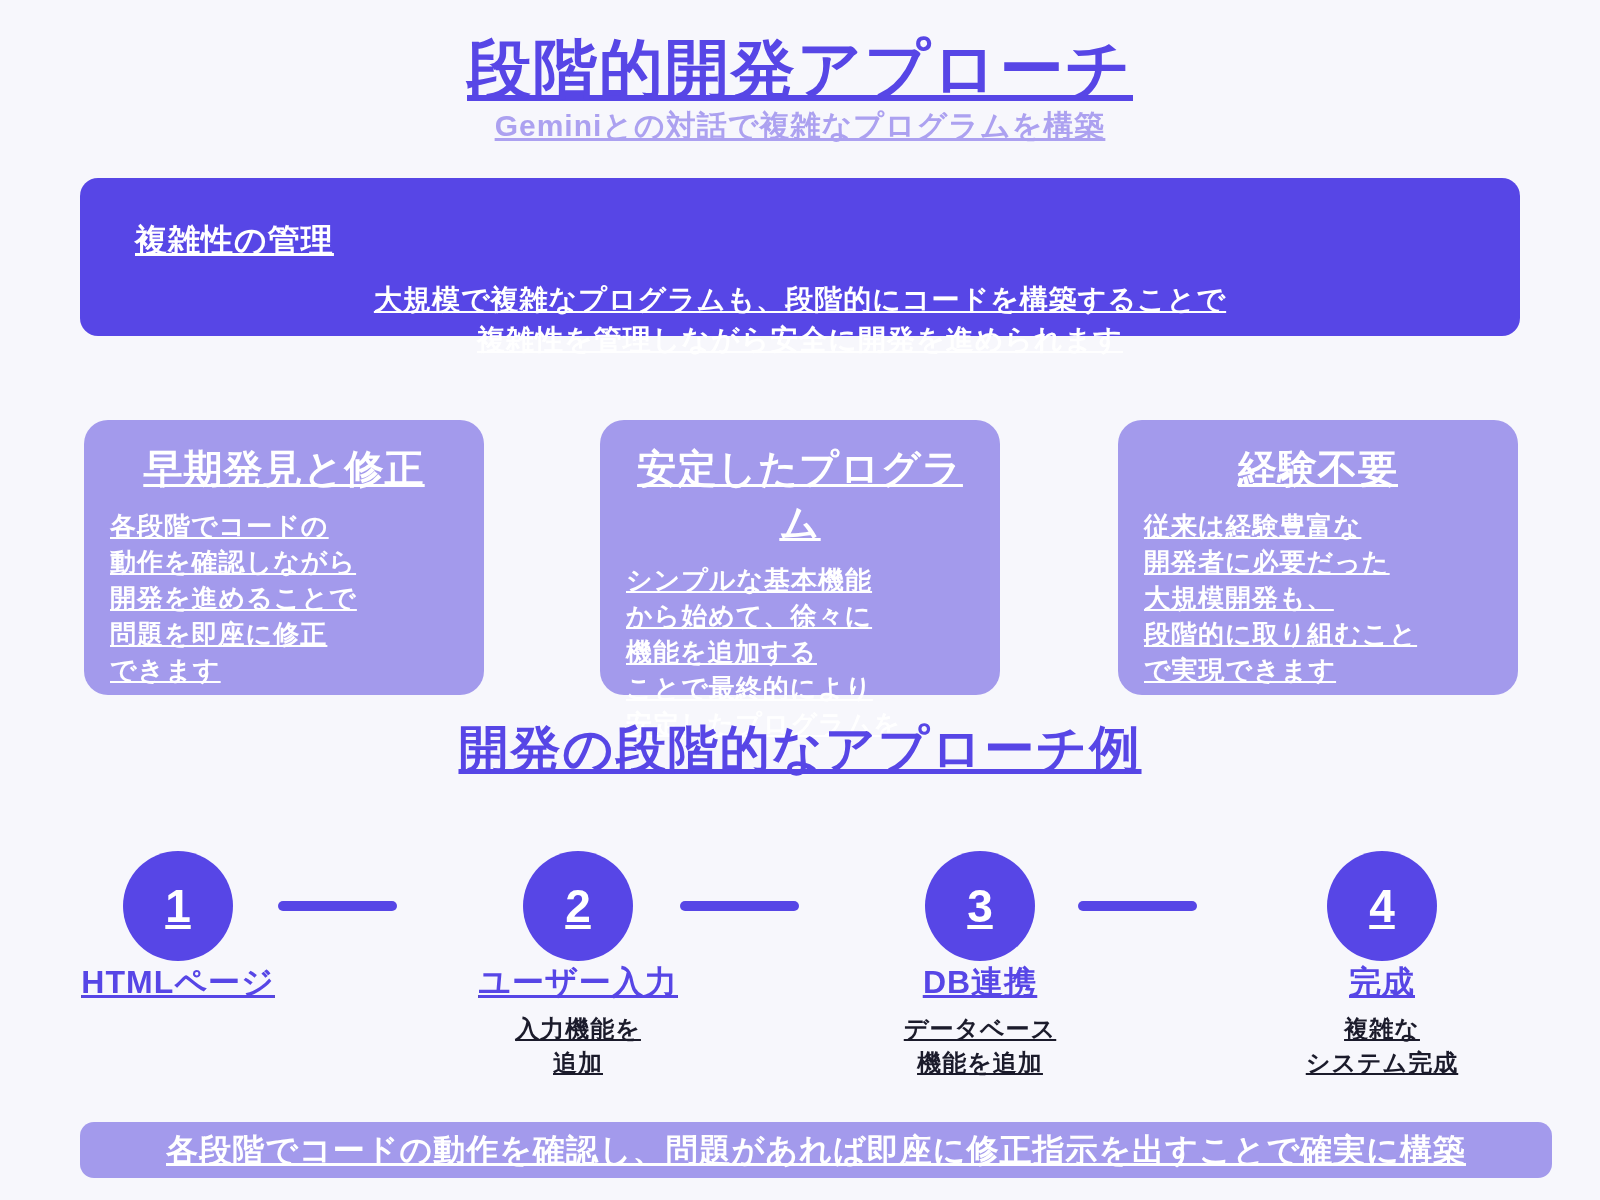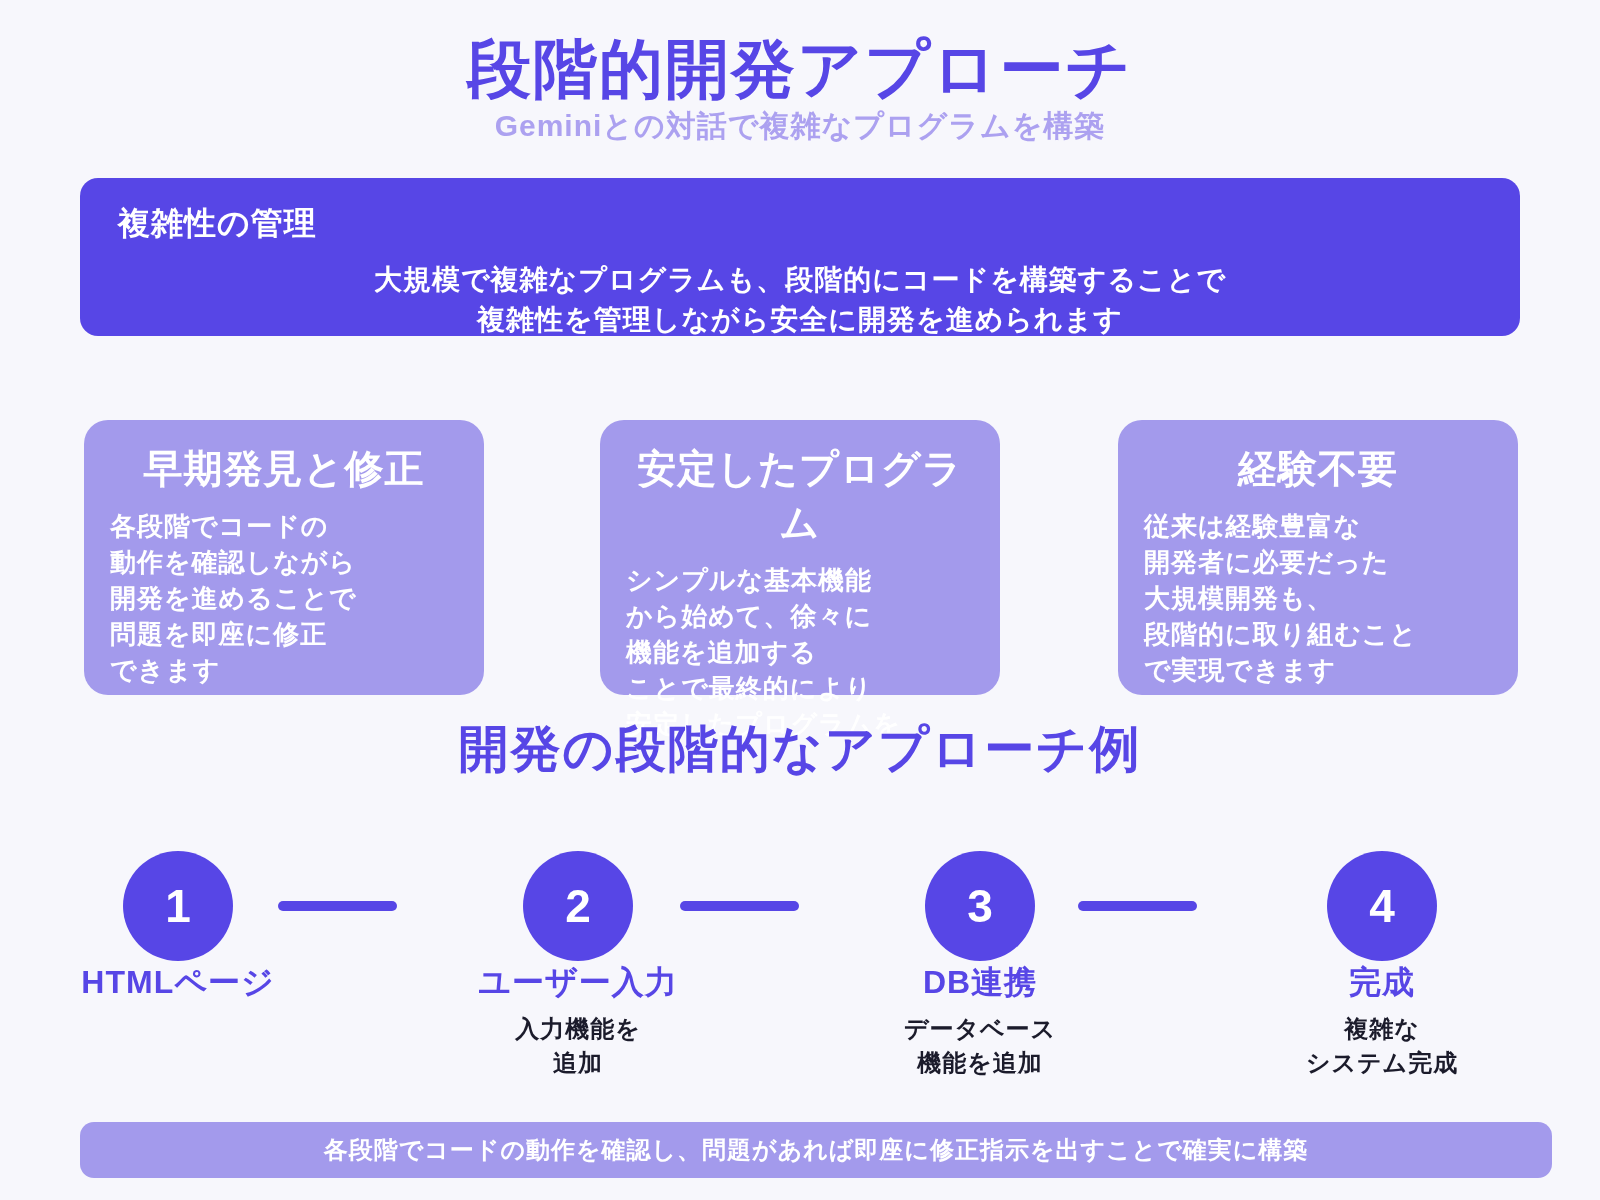--- a/index.html
+++ b/index.html
@@ -2,21 +2,21 @@
 <html lang="ja" style="--accent: #5746e6; --light-purple: #a39aec; --subtitle-purple: #aca1f0; --background: #f7f7fc; --dark-text: #1b1b2b;"><head>
 <meta charset="utf-8">
 <style>
   :root{
     --accent:#5746e6;
     --light-purple:#a39aec;
     --subtitle-purple:#aca1f0;
     --background:#f7f7fc;
     --dark-text:#1b1b2b;
   }
-  *{box-sizing:border-box;}
+  *{box-sizing:border-box;text-decoration:underline;}
   html,body{margin:0;padding:0;}
   body{
     width:1600px;height:1200px;
     position:relative;overflow:hidden;
     background:var(--background);
     font-family:"Liberation Sans","DejaVu Sans",sans-serif;
     font-weight:700;
     color:var(--dark-text);
   }
   .page-title{
@@ -27,21 +27,21 @@
   .page-subtitle{
     position:absolute;top:106px;left:0;width:1600px;
     text-align:center;font-size:30px;letter-spacing:1px;
     color:var(--subtitle-purple);
   }
   .banner{
     position:absolute;left:80px;top:178px;width:1440px;height:158px;
     background:var(--accent);border-radius:18px;
     padding:24px 38px;color:#ffffff;
   }
-  .banner-title{margin:0;font-size:32px;letter-spacing:1px;}
+  .banner-title{margin:17px;font-size:32px;letter-spacing:1px;}
   .banner-body{margin:14px 0 0;font-size:28px;line-height:40px;white-space:pre-line;letter-spacing:1px;text-align:center;}
   .benefit-card{
     position:absolute;top:420px;width:400px;height:275px;
     background:var(--light-purple);border-radius:24px;
     color:#ffffff;padding:22px 26px 0;
   }
   .benefit-card.c1{left:84px;}
   .benefit-card.c2{left:600px;}
   .benefit-card.c3{left:1118px;}
   .card-title{margin:0;font-size:39px;text-align:center;letter-spacing:1px;}
@@ -68,21 +68,21 @@
   .connector{
     position:absolute;top:901px;width:119px;height:10px;border-radius:5px;
     background:var(--accent);
   }
   .connector.l1{left:278px;}
   .connector.l2{left:680px;}
   .connector.l3{left:1078px;}
   .footer-bar{
     position:absolute;left:80px;top:1122px;width:1472px;height:56px;
     background:var(--light-purple);border-radius:14px;
-    color:#ffffff;font-size:24px;line-height:56px;text-align:center;letter-spacing:1px;
+    color:#ffffff;font-size:32px;line-height:56px;text-align:center;letter-spacing:1px;
   }
 </style>
 </head>
 <body>
 
 <h1 class="page-title">段階的開発アプローチ</h1>
 <div class="page-subtitle">Geminiとの対話で複雑なプログラムを構築</div>
 
 <section class="banner">
   <h2 class="banner-title">複雑性の管理</h2>

